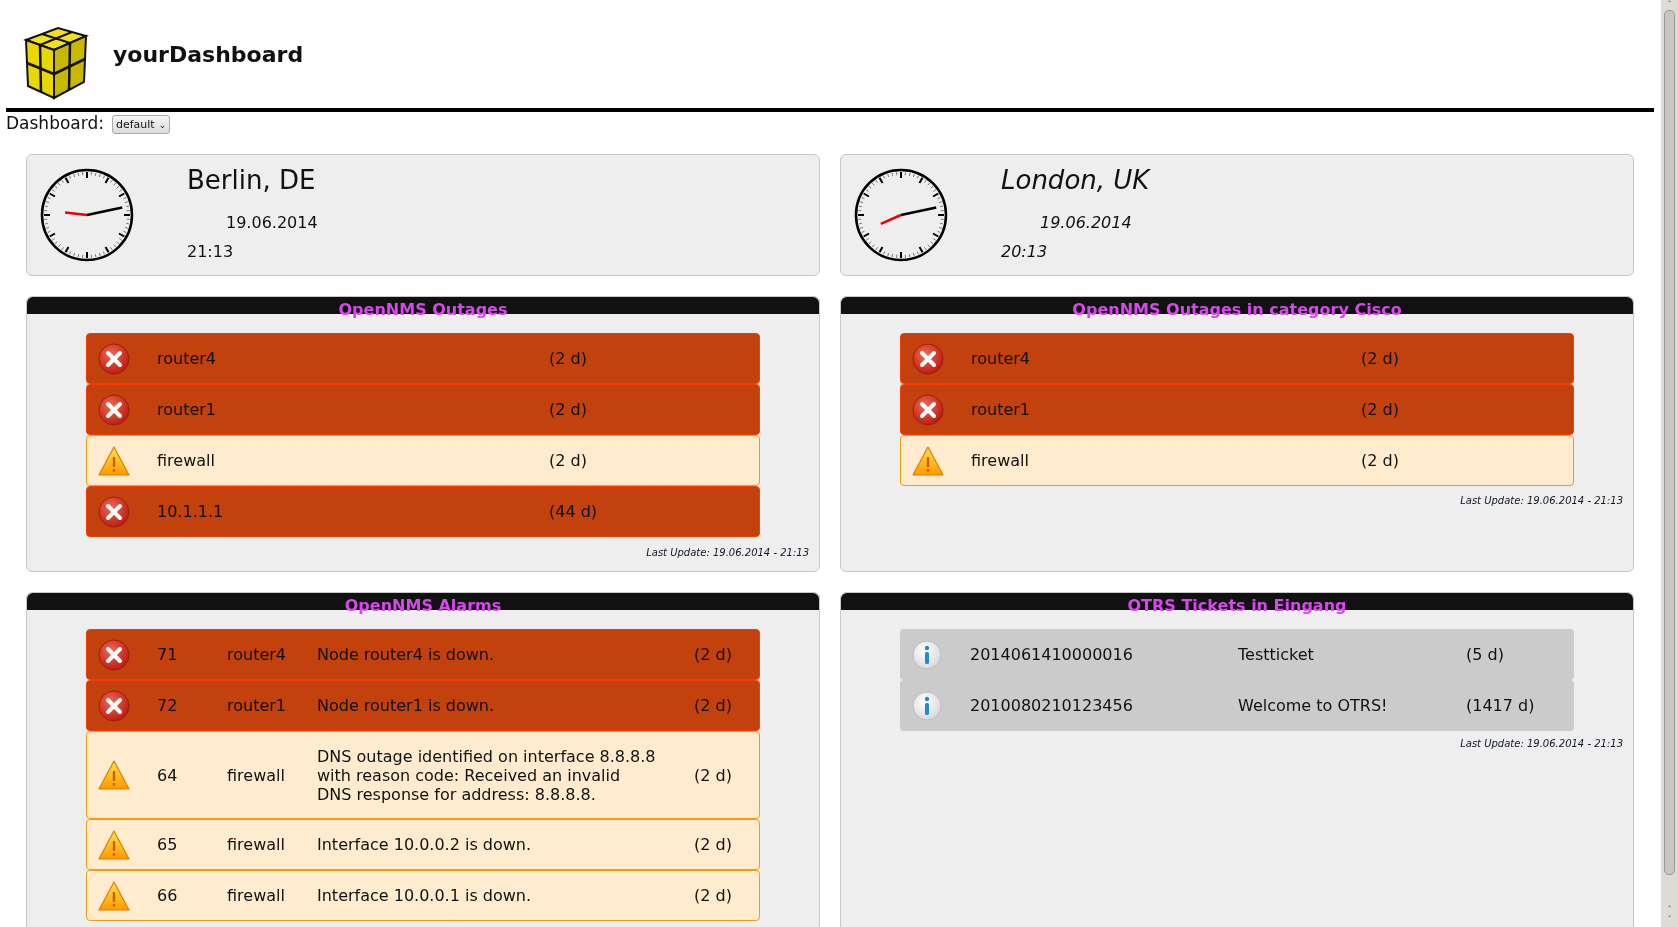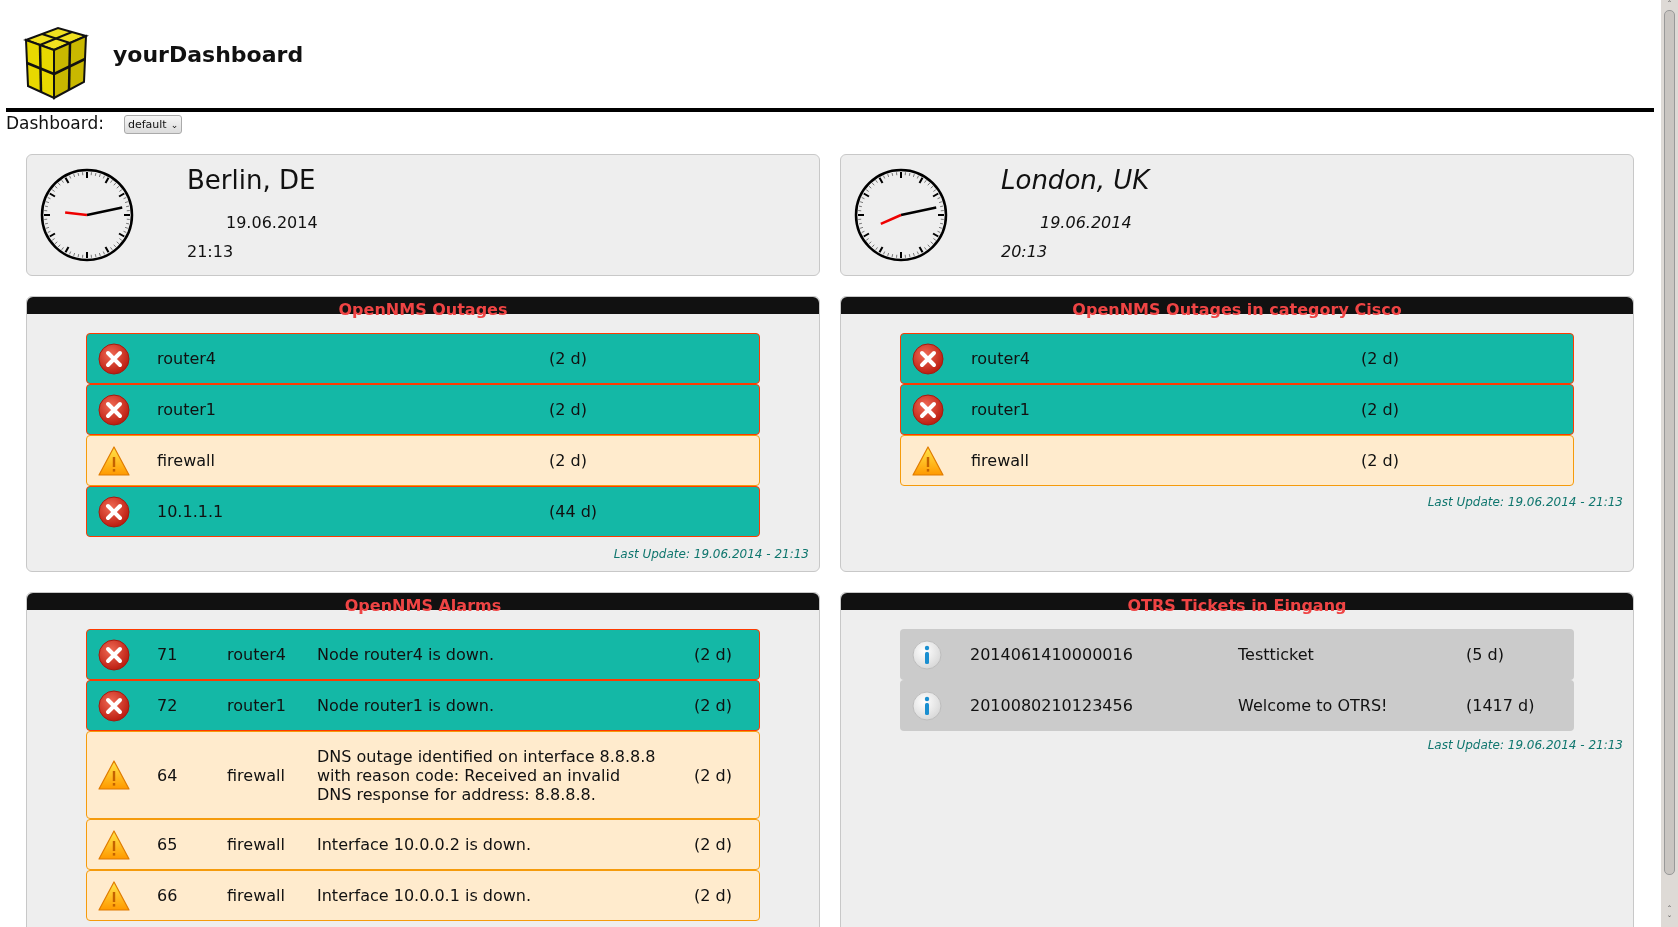--- a/index.html
+++ b/index.html
@@ -5,49 +5,49 @@
   html, body { margin:0; padding:0; }
   body {
     width:1678px; height:927px; overflow:hidden; position:relative;
     background:#ffffff; font-family:"DejaVu Sans", sans-serif; color:#111;
   }
   .page { position:absolute; left:0; top:0; width:1660px; height:927px; overflow:hidden; }
   .header { position:absolute; left:0; top:0; width:1660px; height:136px; }
   .logo { position:absolute; left:18px; top:22px; width:72px; height:78px; }
   .app-title { position:absolute; left:113px; top:42px; font-size:22px; font-weight:bold; }
   .rule { position:absolute; left:6px; top:108px; width:1648px; height:4px; background:#000; }
-  .dash-row { position:absolute; left:6px; top:112px; font-size:17px; display:flex; align-items:center; gap:20px; }
+  .dash-row { position:absolute; left:6px; top:112px; font-size:17px; display:flex; align-items:center; gap:8px; }
   .dash-select {
     font-family:"DejaVu Sans", sans-serif; font-size:11px; height:17px; padding:0 3px;
     border:1px solid #aaa; border-radius:3px; background:linear-gradient(#f6f6f6,#dcdcdc);
     display:inline-flex; align-items:center; gap:4px; margin-top:3px;
   }
   .panel {
     position:absolute; background:#eeeeee; border:1px solid #c8c8c8; border-radius:6px; box-sizing:border-box;
   }
   .panel-head {
-    height:17px; background:#111; color:#ef4444; font-weight:bold; font-size:16px;
+    height:17px; background:#111; color:#d946ef; font-weight:bold; font-size:16px;
     text-align:center; line-height:25px; border-radius:6px 6px 0 0;
   }
   .clock-panel { height:122px; top:154px; }
   .clock-svg { position:absolute; left:12px; top:12px; }
   .city { position:absolute; left:160px; top:10px; font-size:26px; }
   .date { position:absolute; left:160px; top:58px; font-size:16px;margin-left:39px; }
   .time { position:absolute; left:160px; top:87px; font-size:16px; }
   .rows { position:absolute; left:59px; right:59px; top:36px; }
   .row {
     position:relative; box-sizing:border-box; border-radius:4px; margin-bottom:0;
     display:flex; align-items:center; font-size:16px; min-height:51px;
   }
-  .row.err { background:#14b8a6; border:1px solid #ff3a00; }
+  .row.err { background:#c2410c; border:1px solid #ff3a00; }
   .row.warn { background:#ffebcd; border:1px solid #f59b0c; }
   .row.info { background:#cbcbcb; border:none; }
   .ico { width:34px; height:34px; margin-left:10px; margin-right:0; flex:none; }
   .c1 { position:absolute; }
-  .last-upd { position:absolute; right:10px; font-size:12px; font-style:italic; color:#0f766e; }
+  .last-upd { position:absolute; right:10px; font-size:10px; font-style:italic; color:#0f172a; }
   .scrollbar { position:absolute; left:1661px; top:0; width:17px; height:927px; background:#dedad6; }
   .sb-thumb { position:absolute; left:3px; top:10px; width:11px; height:865px; background:#c9c5c1; border:1px solid #999; border-radius:5px; box-sizing:border-box; }
   .sb-arrow { position:absolute; left:2px; width:13px; height:10px; font-size:9px; color:#555; text-align:center; line-height:10px; }
 </style>
 </head>
 <body>
 
 <svg width="0" height="0" style="position:absolute">
   <defs>
     <radialGradient id="gErr" cx="40%" cy="35%" r="70%">

